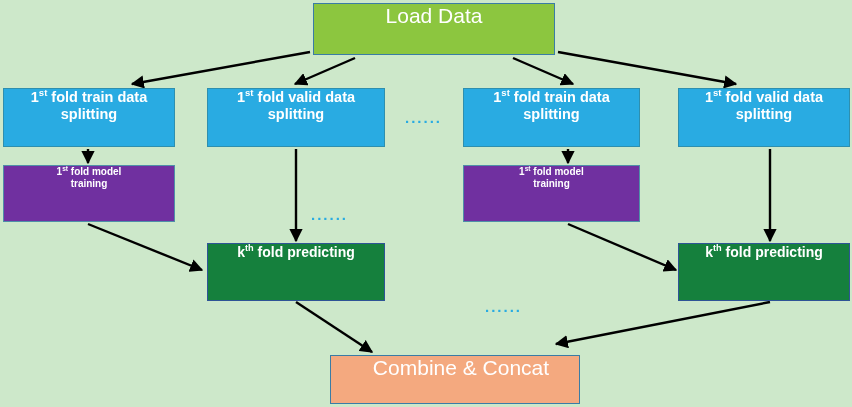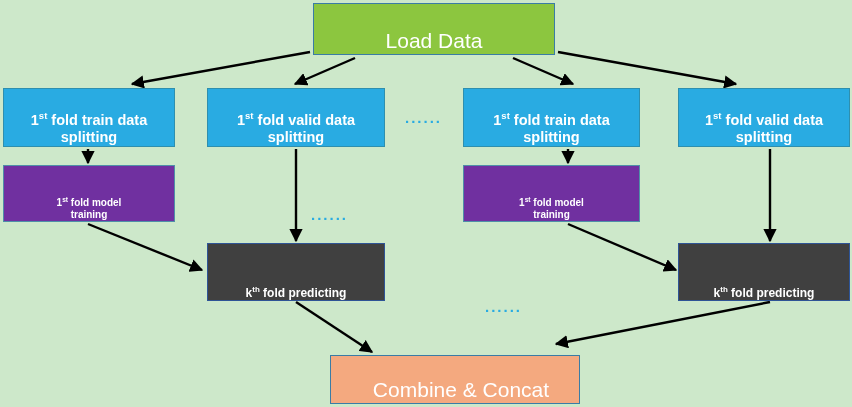--- a/index.html
+++ b/index.html
@@ -19,21 +19,21 @@
   #arrow-layer {
     position: absolute;
     left: 0; top: 0;
     width: 852px; height: 407px;
     pointer-events: none;
   }
   .node {
     position: absolute;
     box-sizing: border-box;
     display: flex;
-    align-items: flex-end;
+    align-items: flex-start;
     justify-content: center;
     text-align: center;
     color: #ffffff;
     line-height: 1.18;
     z-index: 3;
   }
   .node .label {
     display: block;
     width: 100%;
     padding: 0 4px;
@@ -56,23 +56,23 @@
     font-size: 14.5px;
     font-weight: 700;
   }
   .n-train {
     background: #7030a0;
     border: 1px solid #4f8fa8;
     font-size: 10px;
     font-weight: 700;
   }
   .n-predict {
-    background: #404040;
+    background: #15803d;
     border: 1px solid #2e5496;
-    font-size: 12px;
+    font-size: 14px;
     font-weight: 700;
   }
   .n-combine {
     background: #f4a97f;
     border: 1px solid #3a7ca5;
     font-size: 21px;
     font-weight: 400;
   }
   
   .dots {

